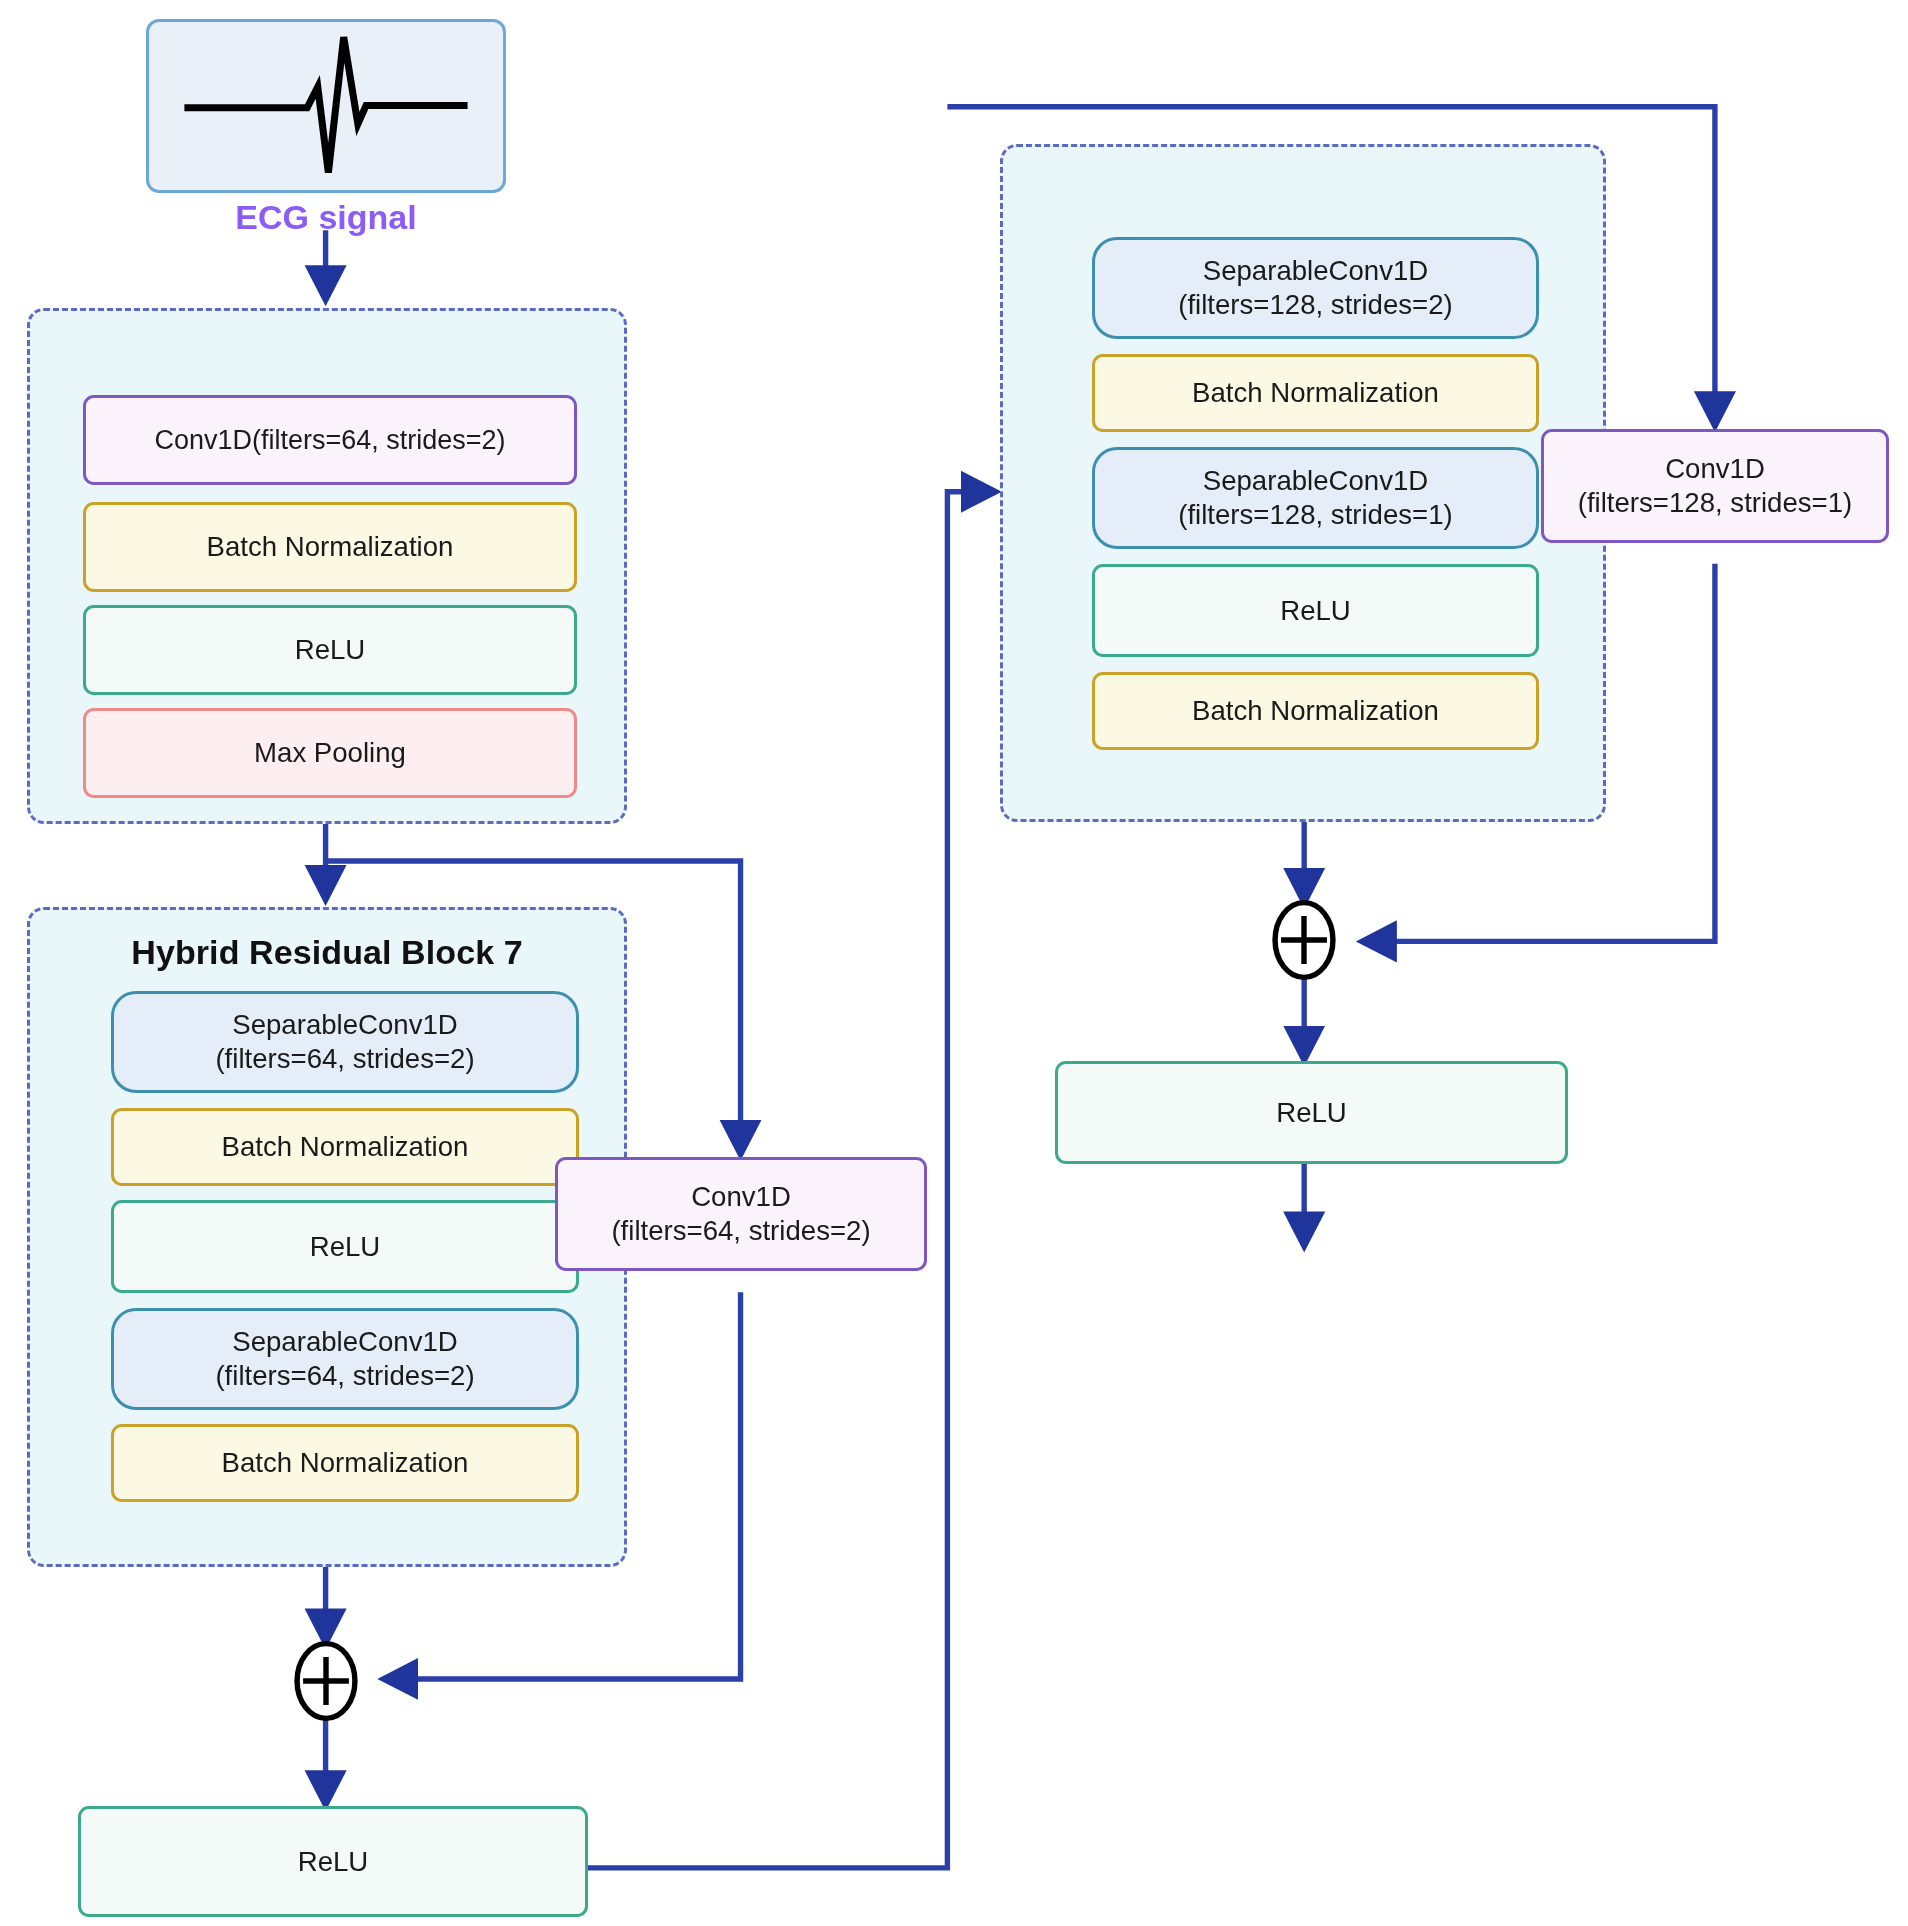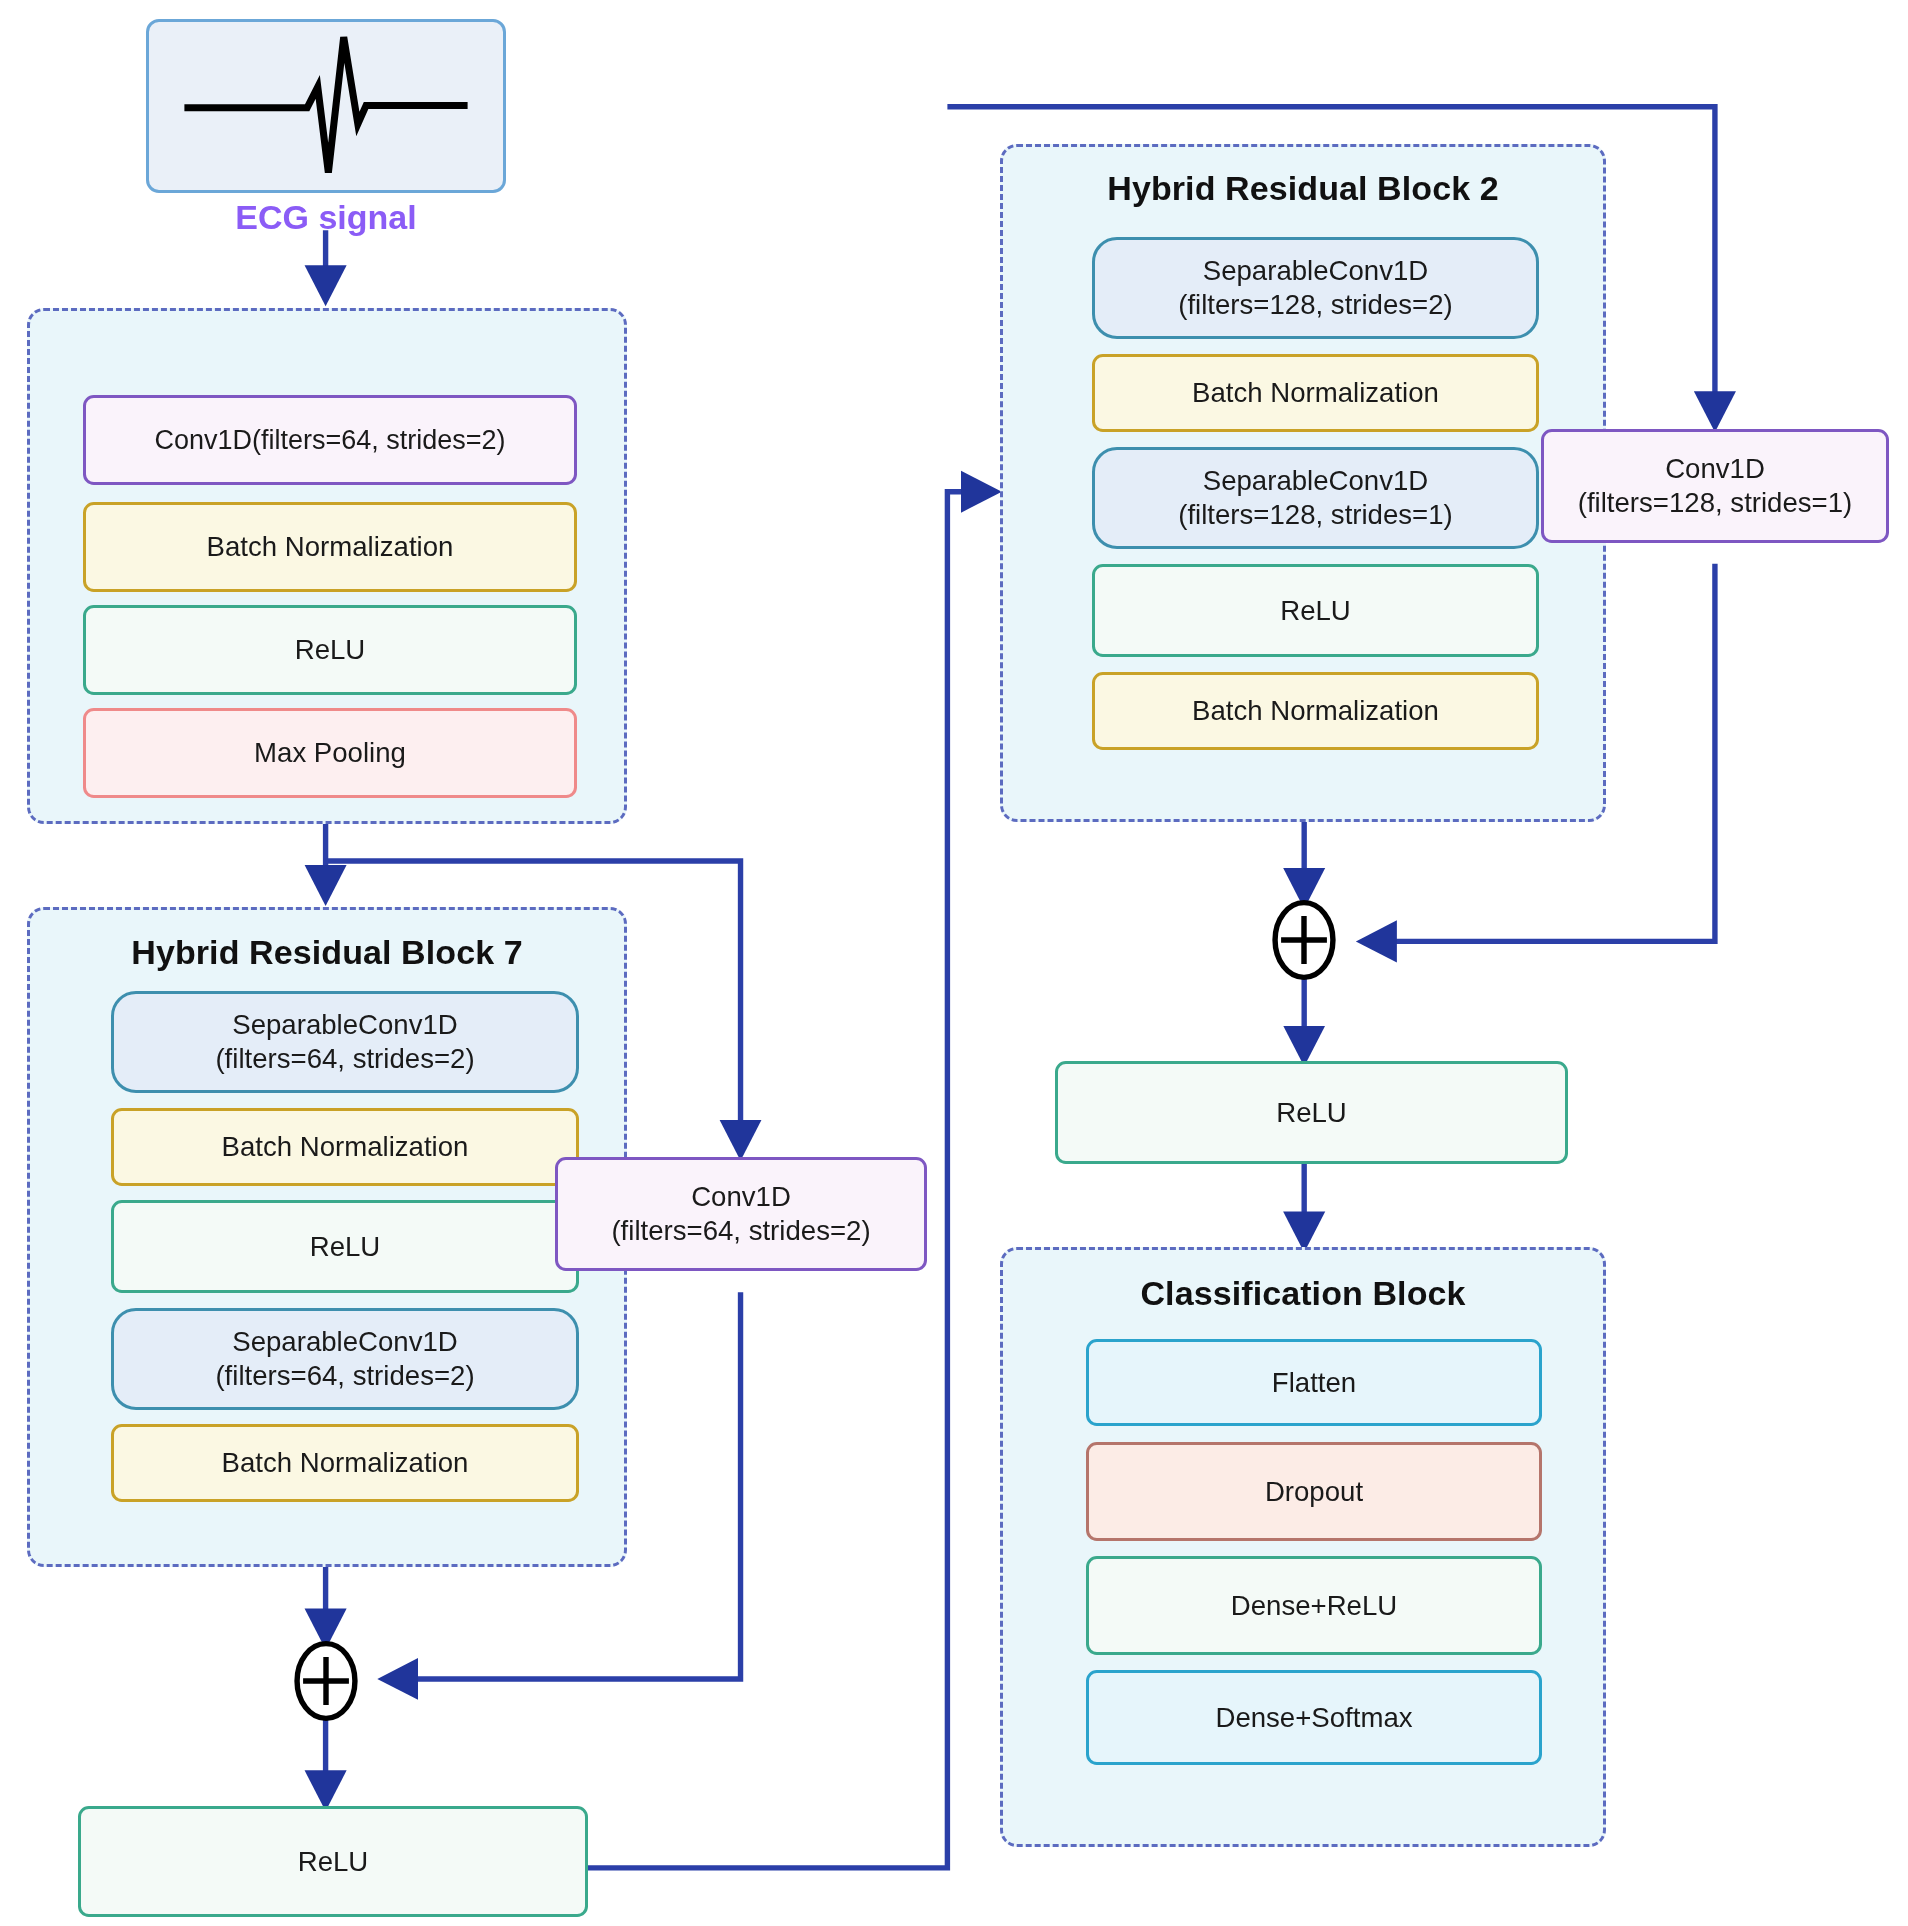--- a/index.html
+++ b/index.html
@@ -144,21 +144,20 @@
   <div class="addnode" style="left:285px; top:1640px;">
     <svg width="82" height="82" viewBox="0 0 136 136" xmlns="http://www.w3.org/2000/svg">
       <ellipse cx="68" cy="68" rx="48" ry="62" fill="#ffffff" stroke="#000000" stroke-width="9"></ellipse>
       <path d="M30,68 H106 M68,28 V108" stroke="#000000" stroke-width="9" fill="none"></path>
     </svg>
   </div>
 
   <div class="layer t-relu" style="left:78px; top:1806px; width:510px; height:111px; font-size:27.6px;">ReLU</div>
 
   <div class="group" style="left:1000px; top:144px; width:606px; height:678px;">
-    <div class="group-title" style="top:21.6px; font-size:34px;">Hybrid Residual Block 2</div>
     <div class="layer t-sepconv" style="left:89px; top:90px; width:447px; height:102px; font-size:27.6px;">SeparableConv1D
 (filters=128, strides=2)</div>
     <div class="layer t-bn" style="left:89px; top:207px; width:447px; height:78px; font-size:27.6px;">Batch Normalization</div>
     <div class="layer t-sepconv" style="left:89px; top:300px; width:447px; height:102px; font-size:27.6px;">SeparableConv1D
 (filters=128, strides=1)</div>
     <div class="layer t-relu" style="left:89px; top:417px; width:447px; height:93px; font-size:27.6px;">ReLU</div>
     <div class="layer t-bn" style="left:89px; top:525px; width:447px; height:78px; font-size:27.6px;">Batch Normalization</div>
   </div>
 
   <div class="layer t-conv" style="left:1541px; top:429px; width:348px; height:114px; font-size:27.6px;">Conv1D
@@ -166,22 +165,15 @@
 
   <div class="addnode" style="left:1263px; top:899px;">
     <svg width="82" height="82" viewBox="0 0 136 136" xmlns="http://www.w3.org/2000/svg">
       <ellipse cx="68" cy="68" rx="48" ry="62" fill="#ffffff" stroke="#000000" stroke-width="9"></ellipse>
       <path d="M30,68 H106 M68,28 V108" stroke="#000000" stroke-width="9" fill="none"></path>
     </svg>
   </div>
 
   <div class="layer t-relu" style="left:1055px; top:1061px; width:513px; height:103px; font-size:27.6px;">ReLU</div>
 
-  <div class="group" style="left:1000px; top:1247px; width:606px; height:600px;">
-    <div class="group-title" style="top:24px; font-size:34px;">Classification Block</div>
-    <div class="layer t-flatten" style="left:83px; top:89px; width:456px; height:87px; font-size:27.6px;">Flatten</div>
-    <div class="layer t-dropout" style="left:83px; top:192px; width:456px; height:99px; font-size:27.6px;">Dropout</div>
-    <div class="layer t-dense" style="left:83px; top:306px; width:456px; height:99px; font-size:27.6px;">Dense+ReLU</div>
-    <div class="layer t-softmax" style="left:83px; top:420px; width:456px; height:95px; font-size:27.6px;">Dense+Softmax</div>
-  </div>
 
 </div>
 
 
 </body></html>

